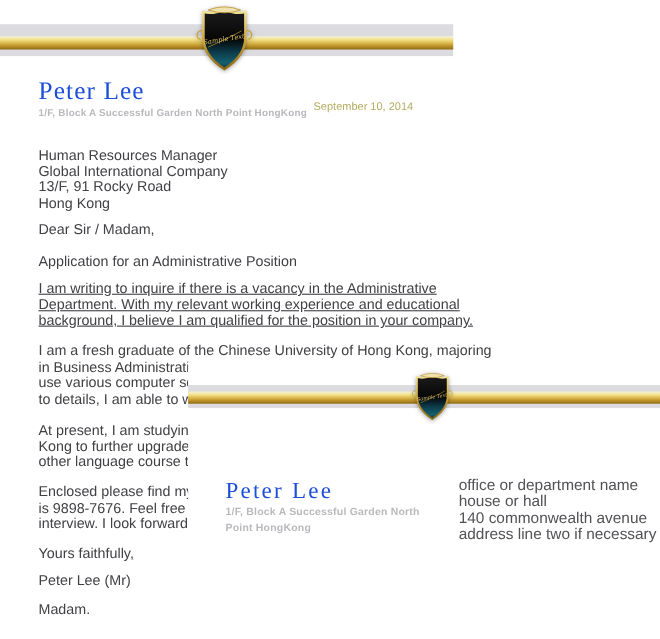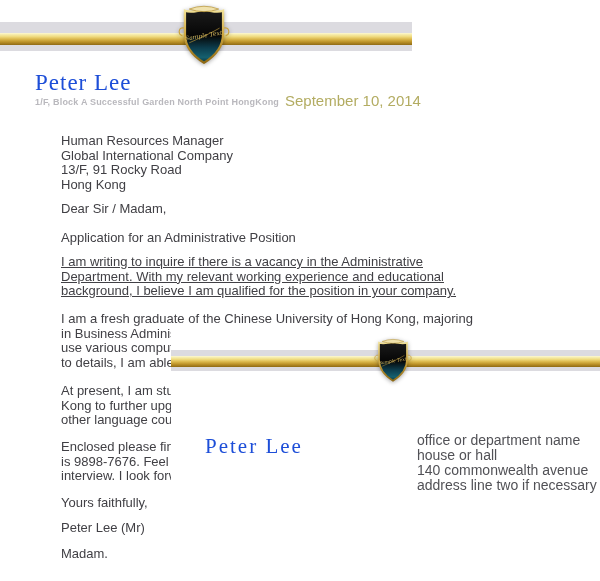--- a/index.html
+++ b/index.html
@@ -23,24 +23,24 @@
   .p1-crest{left:178px;top:3px;width:52px;height:64px;}
   .p2-crest{left:202px;top:8px;width:40px;height:47px;}
 
   .lh-name{position:absolute;font-family:"Liberation Serif",serif;color:#1d4ed8;white-space:nowrap;}
   .p1-name{left:35px;top:70px;font-size:23px;letter-spacing:1px;}
   .p2-name{left:34px;top:105px;font-size:21px;letter-spacing:2px;}
   .lh-addr{position:absolute;color:#b9b8bd;white-space:nowrap;font-weight:bold;}
   .p1-addr{left:35px;top:97px;font-size:9px;letter-spacing:.2px;}
   .p2-addr{left:34px;top:129px;font-size:9.5px;line-height:15px;letter-spacing:.2px;}
 
-  .date{position:absolute;left:285px;top:92px;font-size:15px;color:#b3ac62;white-space:nowrap;}
+  .date{position:absolute;left:285px;top:92px;font-size:10px;color:#b3ac62;white-space:nowrap;}
 
   .block{position:absolute;left:35px;color:#414045;font-size:13px;line-height:14.5px;}
-  .block div{white-space:nowrap;margin-left:26px;}
+  .block div{white-space:nowrap;}
   .recipient{top:134px;}
   .salutation{top:202px;}
   .subject{top:231px;}
   .para1{top:255px;text-decoration:underline;}
   .para2{top:312px;}
   .para3{top:384px;}
   .para4{top:440px;}
   .closing{top:496px;}
   .signature{top:521px;}
   .encl{top:547px;}
@@ -160,20 +160,24 @@
         </linearGradient>
       </defs>
       <path d="M7,29 C1,27 -1,36 5,38 M53,29 C59,27 61,36 55,38" stroke="#c9a23c" fill="none" stroke-width="1.3"></path>
       <path d="M30,7 C23,10 13,11 8,9 L8,36 C8,51 17,61 30,69 C43,61 52,51 52,36 L52,9 C47,11 37,10 30,7 Z" fill="url(#b2)" stroke="url(#g2)" stroke-width="2.6"></path>
       <path d="M13,7 Q30,0.5 47,7 Q30,13 13,7 Z" fill="#f0e2ad" stroke="#b8922e" stroke-width="0.8"></path>
       <path d="M13,46 C24,41 38,35 48,29" stroke="#c9a23c" stroke-width="0.7" fill="none"></path>
       <text x="30" y="40" transform="rotate(-9 30 40)" text-anchor="middle" style="font-family:'DejaVu Serif',serif;font-style:italic;font-size:7px;fill:#d9bd62">Sample Text</text>
     </svg>
 
     <div class="lh-name p2-name">Peter Lee</div>
+    <div class="lh-addr p2-addr">
+      <div>1/F, Block A Successful Garden North</div>
+      <div>Point HongKong</div>
+    </div>
 
     <div class="p2-recipient">
       <div>office or department name</div>
       <div>house or hall</div>
       <div>140 commonwealth avenue</div>
       <div>address line two if necessary</div>
     </div>
   </section>
 </div>
 

